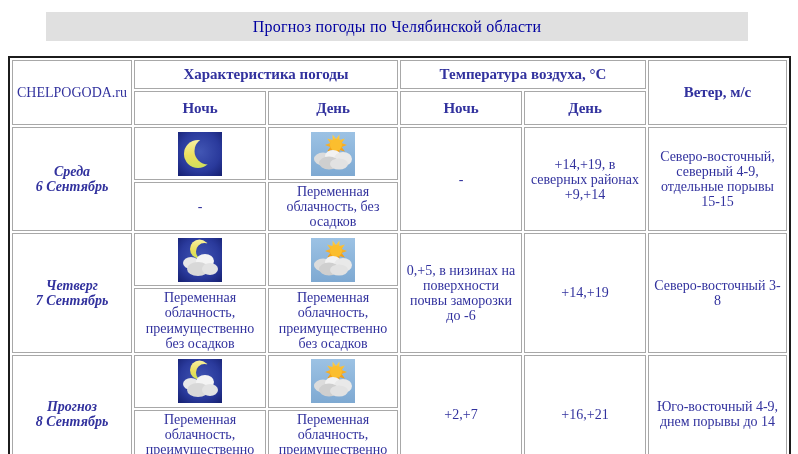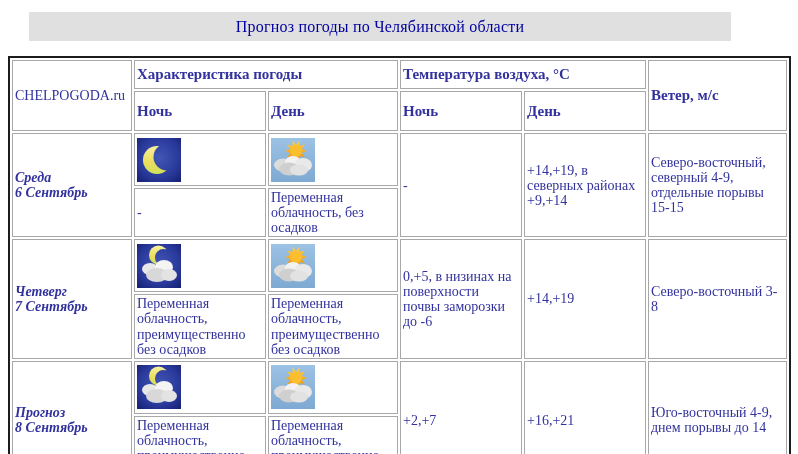--- a/index.html
+++ b/index.html
@@ -10,21 +10,21 @@
   }
   .page {
     width: 798px;
     height: 454px;
     position: relative;
     background: #ffffff;
     overflow: hidden;
   }
   .title-bar {
     position: absolute;
-    left: 29px;
+    left: 46px;
     top: 12px;
     width: 702px;
     height: 29px;
     background: #e0e0e0;
     display: flex;
     align-items: center;
     justify-content: center;
   }
   .title-bar .title-text {
     color: #0000a0;
@@ -40,21 +40,21 @@
     border-collapse: separate;
     border-spacing: 2px;
     table-layout: fixed;
     background: #ffffff;
   }
   table.forecast td, table.forecast th {
     box-sizing: border-box;
     border: 1px solid #a8a8a8;
     background: #ffffff;
     color: #32329e;
-    text-align: left;
+    text-align: center;
     vertical-align: middle;
     font-size: 14px;
     line-height: 1.08;
     padding: 1px 2px;
     overflow: hidden;
   }
   table.forecast th {
     font-weight: bold;
     font-size: 15px;
   }
@@ -63,21 +63,21 @@
     font-size: 15px;
     color: #2222aa;
     padding: 0;
   }
   td.date-cell {
     font-weight: bold;
     font-size: 15px;
     font-style: italic;
   }
   tr.h-grp  { height: 29px; }
-  tr.h-sub  { height: 40px; }
+  tr.h-sub  { height: 34px; }
   tr.r-icon { height: 53px; }
   tr.r-text1 { height: 43px; }
   tr.r-text2 { height: 61px; }
   td.icon-cell { padding: 2px 0; vertical-align: middle; }
   svg.wicon { display: inline-block; width: 44px; height: 44px; vertical-align: middle; }
   .svg-defs { position: absolute; width: 0; height: 0; overflow: hidden; }
 </style>
 </head>
 <body>
 

